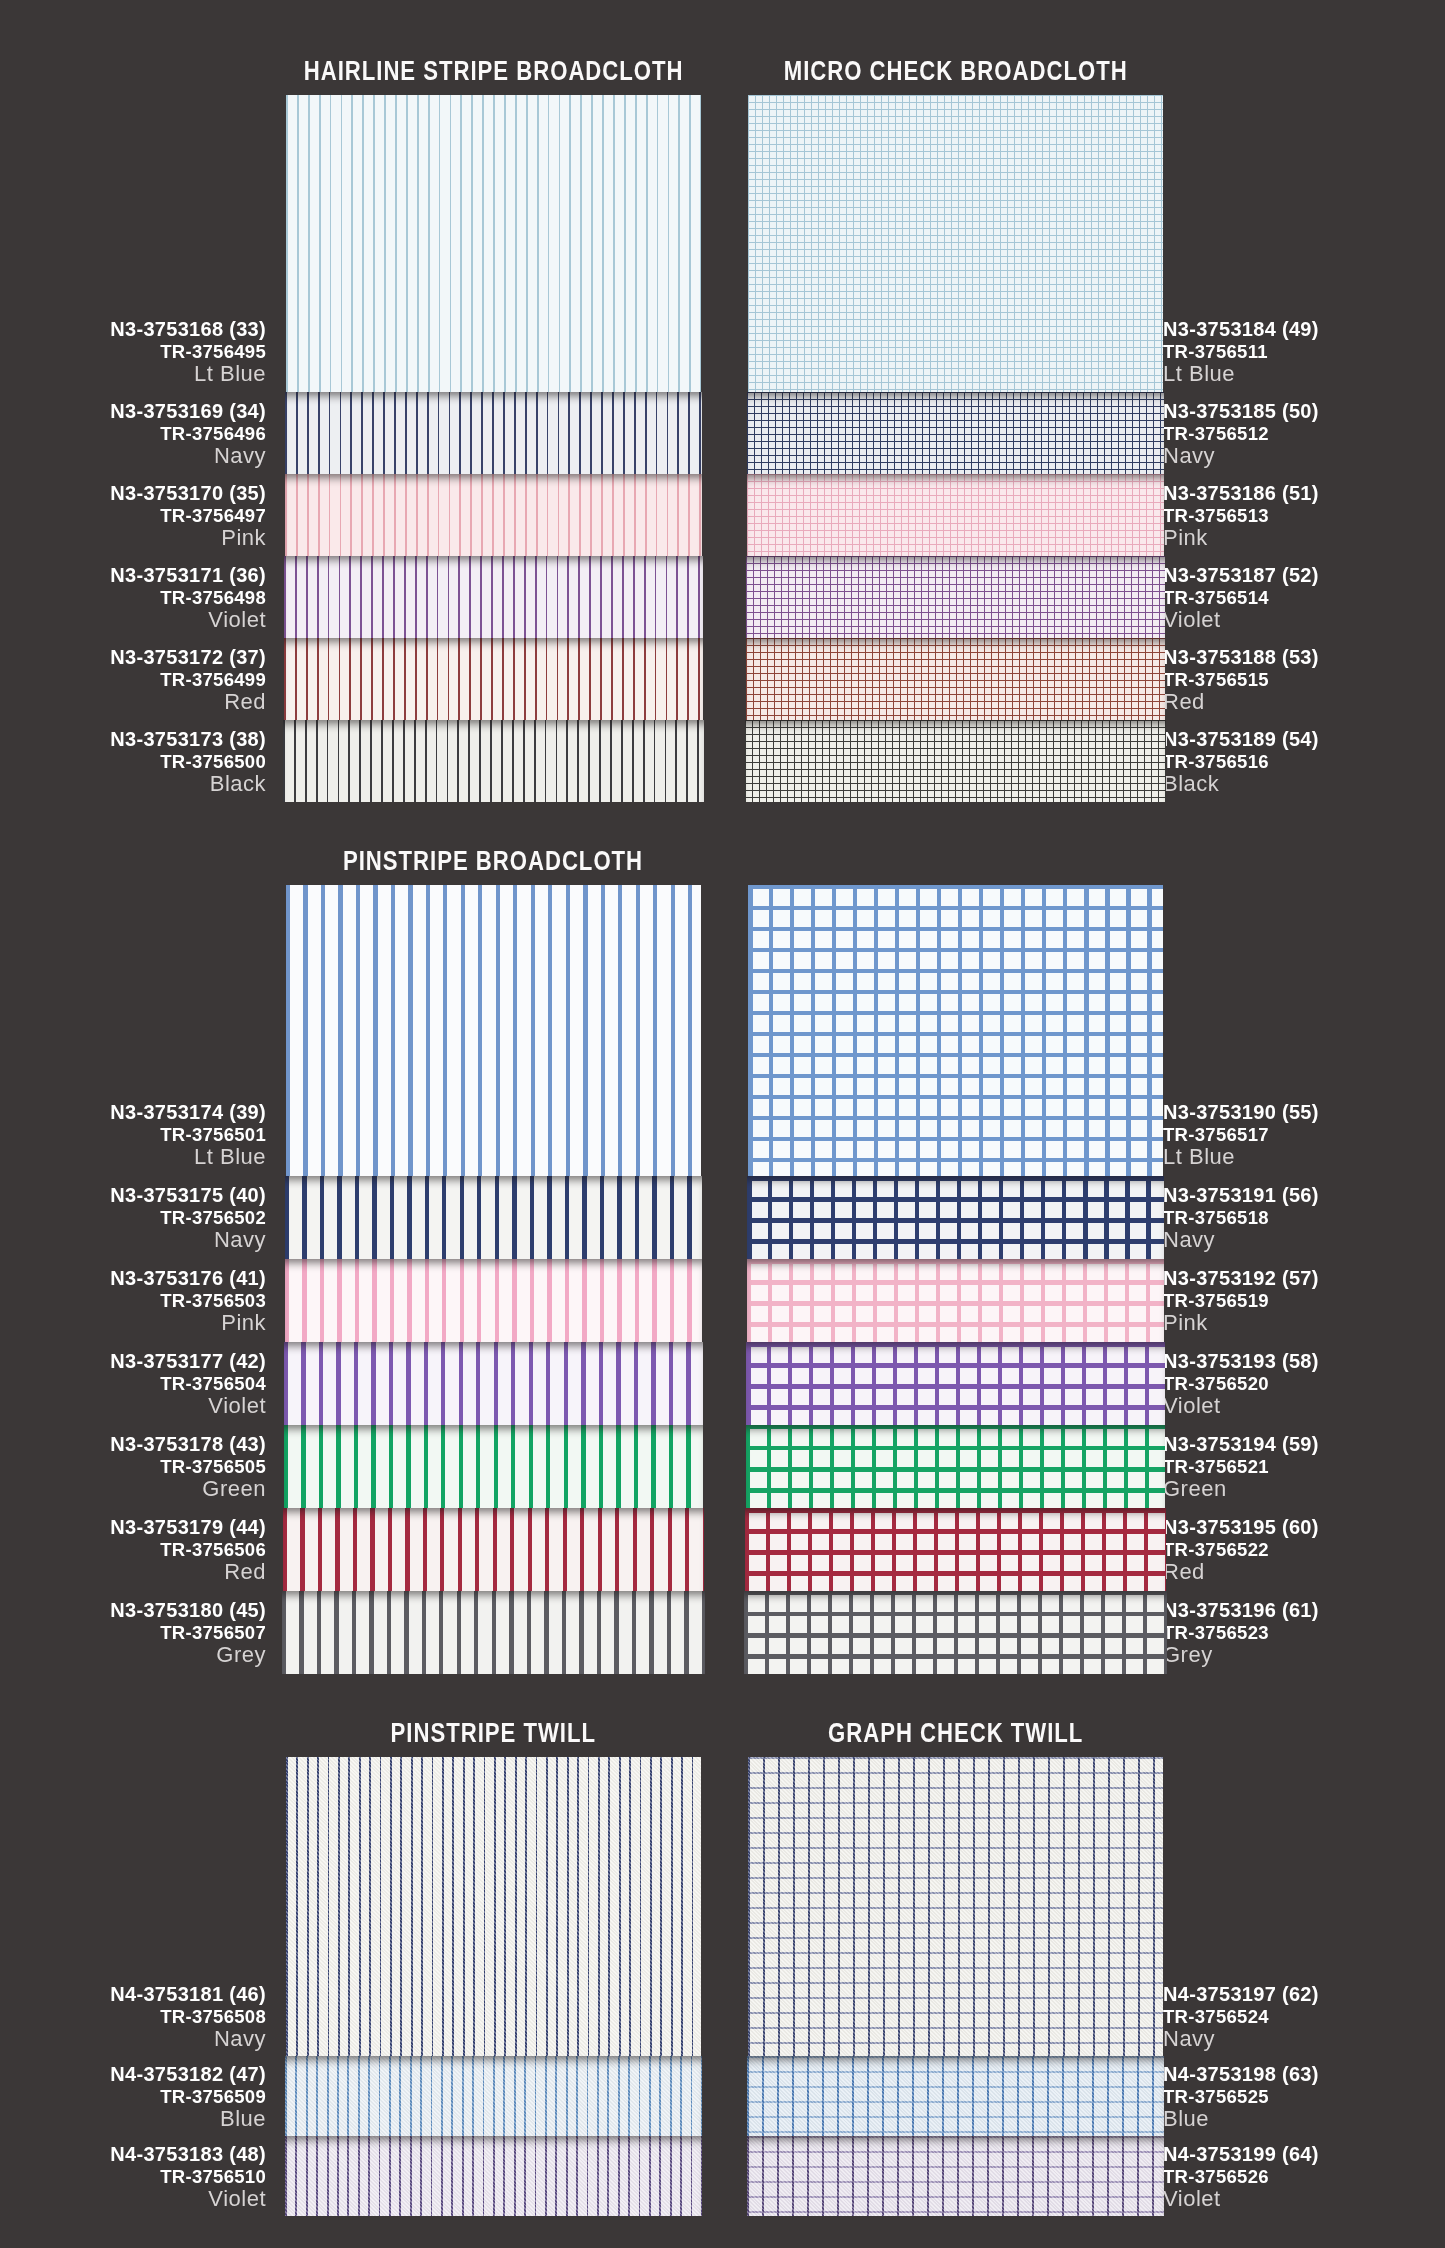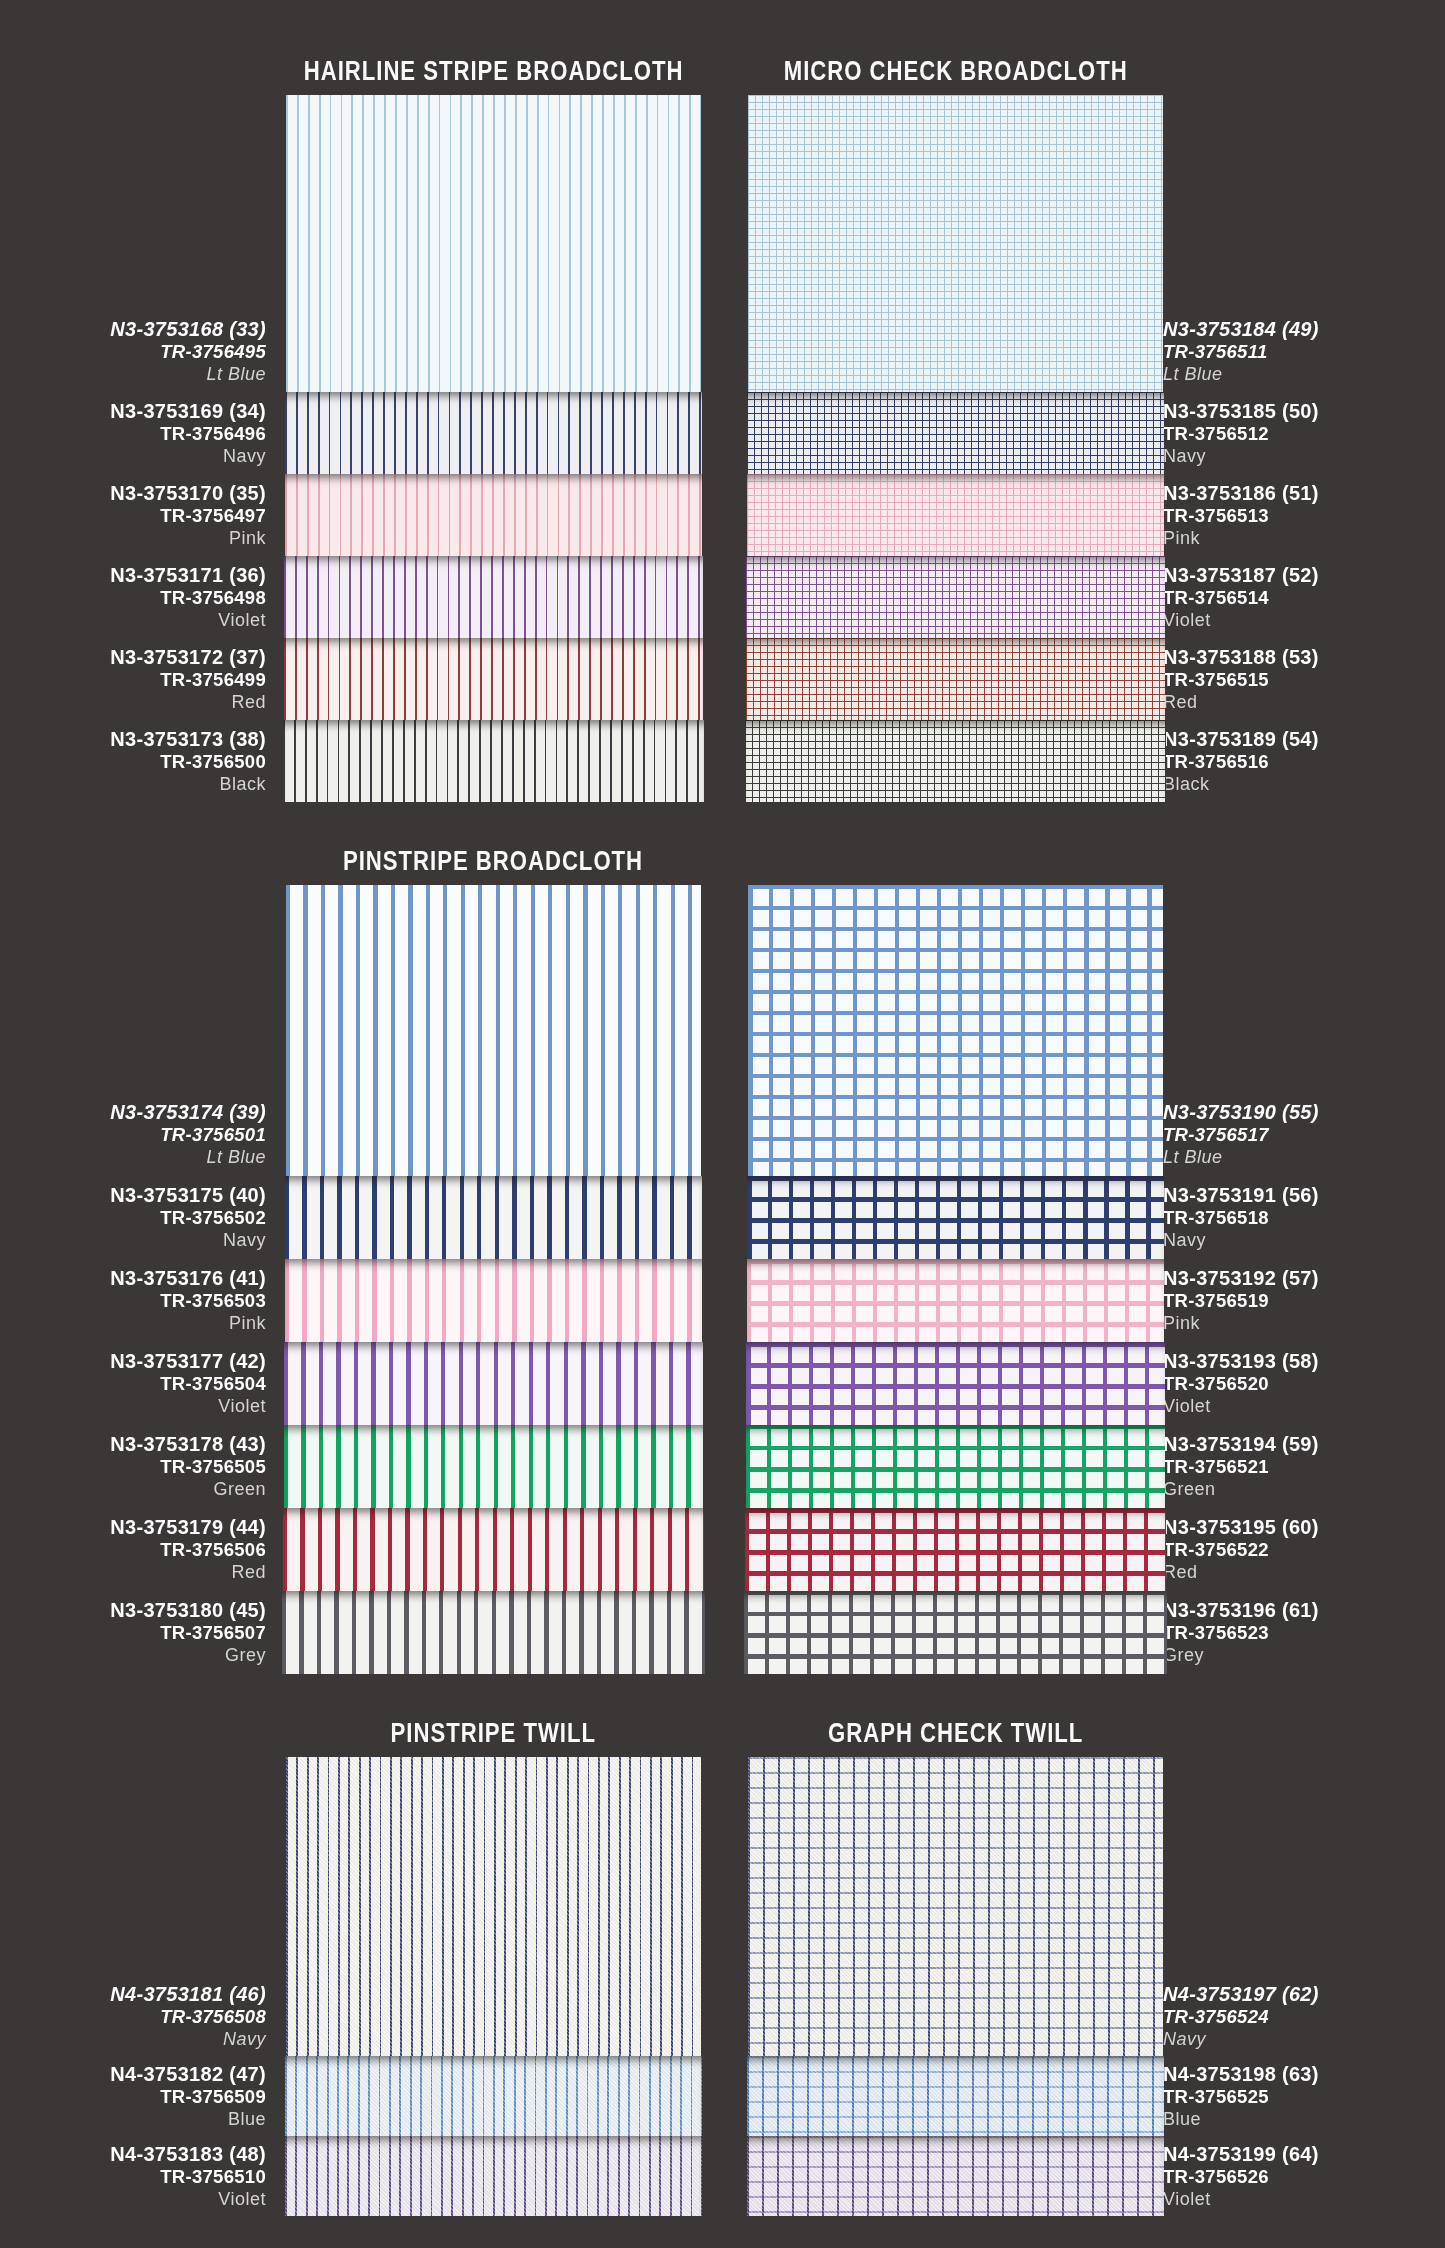--- a/index.html
+++ b/index.html
@@ -26,28 +26,28 @@
   .hdr h2{
     margin:0;line-height:1;white-space:nowrap;
     font-size:27px;font-weight:700;color:#faf9f9;letter-spacing:1.2px;
     transform:scaleX(.82);transform-origin:center bottom;
   }
 
   .labels{grid-row:2;display:flex;flex-direction:column;}
   .labels.left{grid-column:1;}
   .labels.right{grid-column:5;}
   .lblrow{height:var(--stripH);display:flex;align-items:center;}
-  .lblrow.first{height:var(--bigH);align-items:flex-end;font-style:italic;}
+  .lblrow.first{height:var(--bigH);align-items:flex-end;}
   .lblrow.first .band{height:var(--stripH);display:flex;align-items:center;width:100%;}
   .band{width:100%;display:flex;align-items:flex-start;}
   .labels.left .lbl{margin-left:auto;text-align:right;padding-right:20px;}
   .labels.right .lbl{text-align:left;}
   .lbl .code{font-weight:700;font-size:20px;line-height:23px;color:#ffffff;letter-spacing:.3px;}
   .lbl .lot{font-weight:700;font-size:18.5px;line-height:22px;color:#ffffff;letter-spacing:.3px;}
-  .lbl .cname{font-weight:400;font-size:18px;line-height:22px;color:#d6d3d3;letter-spacing:.5px;}
+  .lbl .cname{font-weight:400;font-size:22px;line-height:22px;color:#d6d3d3;letter-spacing:.5px;}
 
   .swatch{grid-row:2;display:flex;flex-direction:column;}
   .swatch.left{grid-column:2;}
   .swatch.right{grid-column:4;}
   .fab{height:var(--stripH);}
   .fab.first{height:var(--bigH);}
   .fab.cast{box-shadow:inset 0 9px 8px -5px rgba(25,22,22,.55);}
 </style>
 </head>
 <body style="background: rgb(59, 55, 55);">

